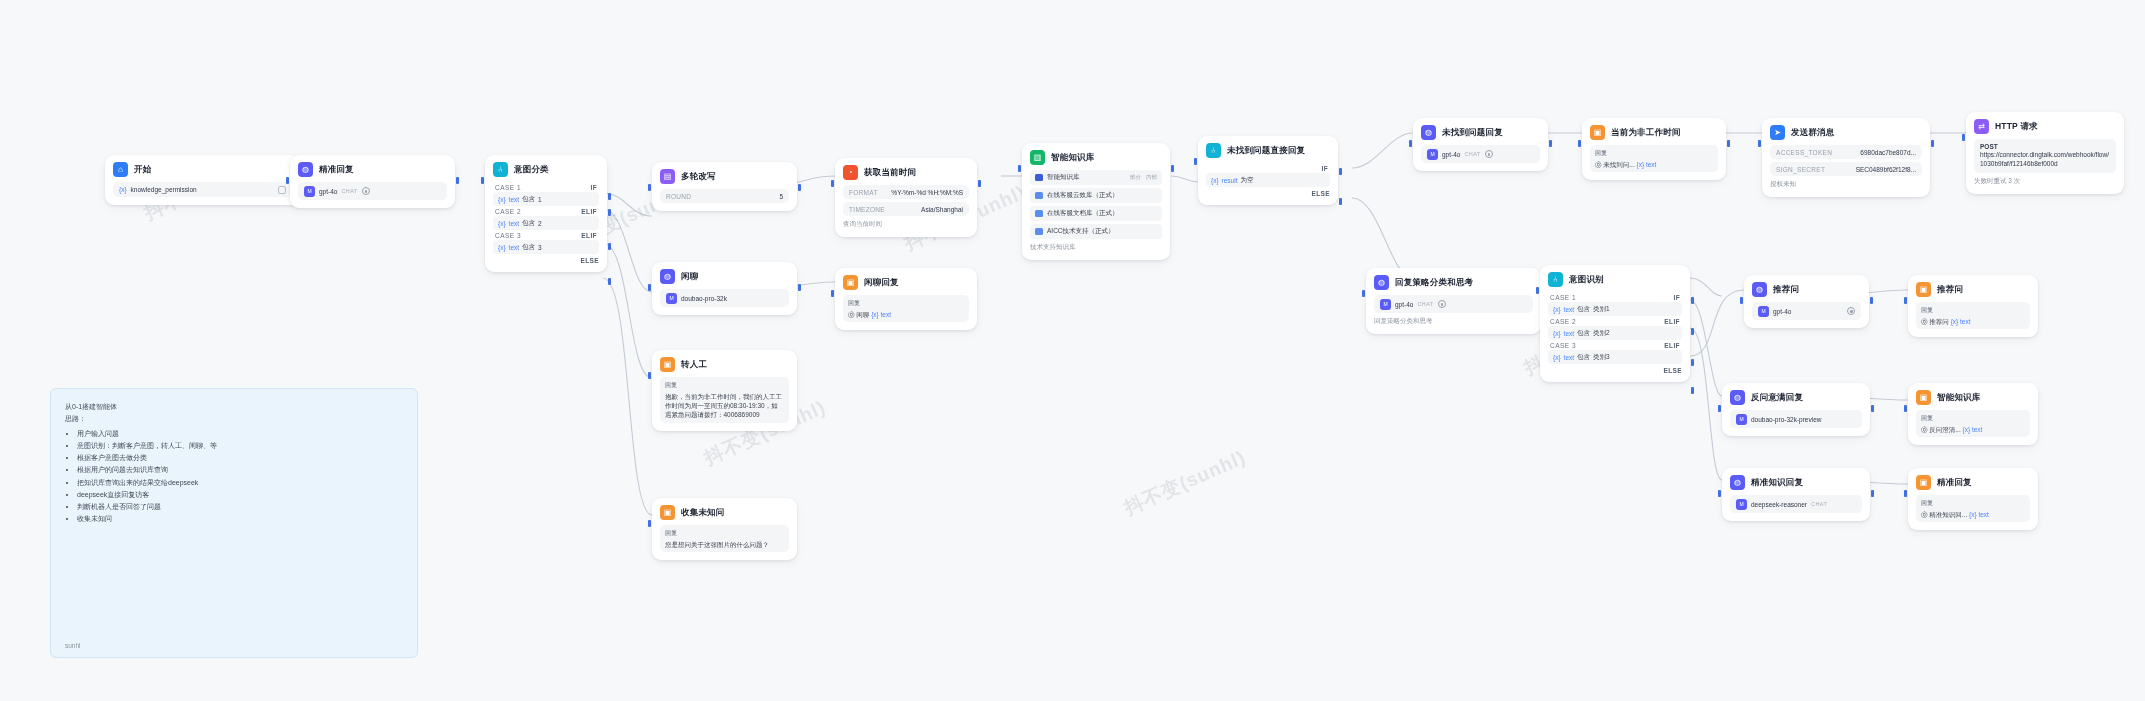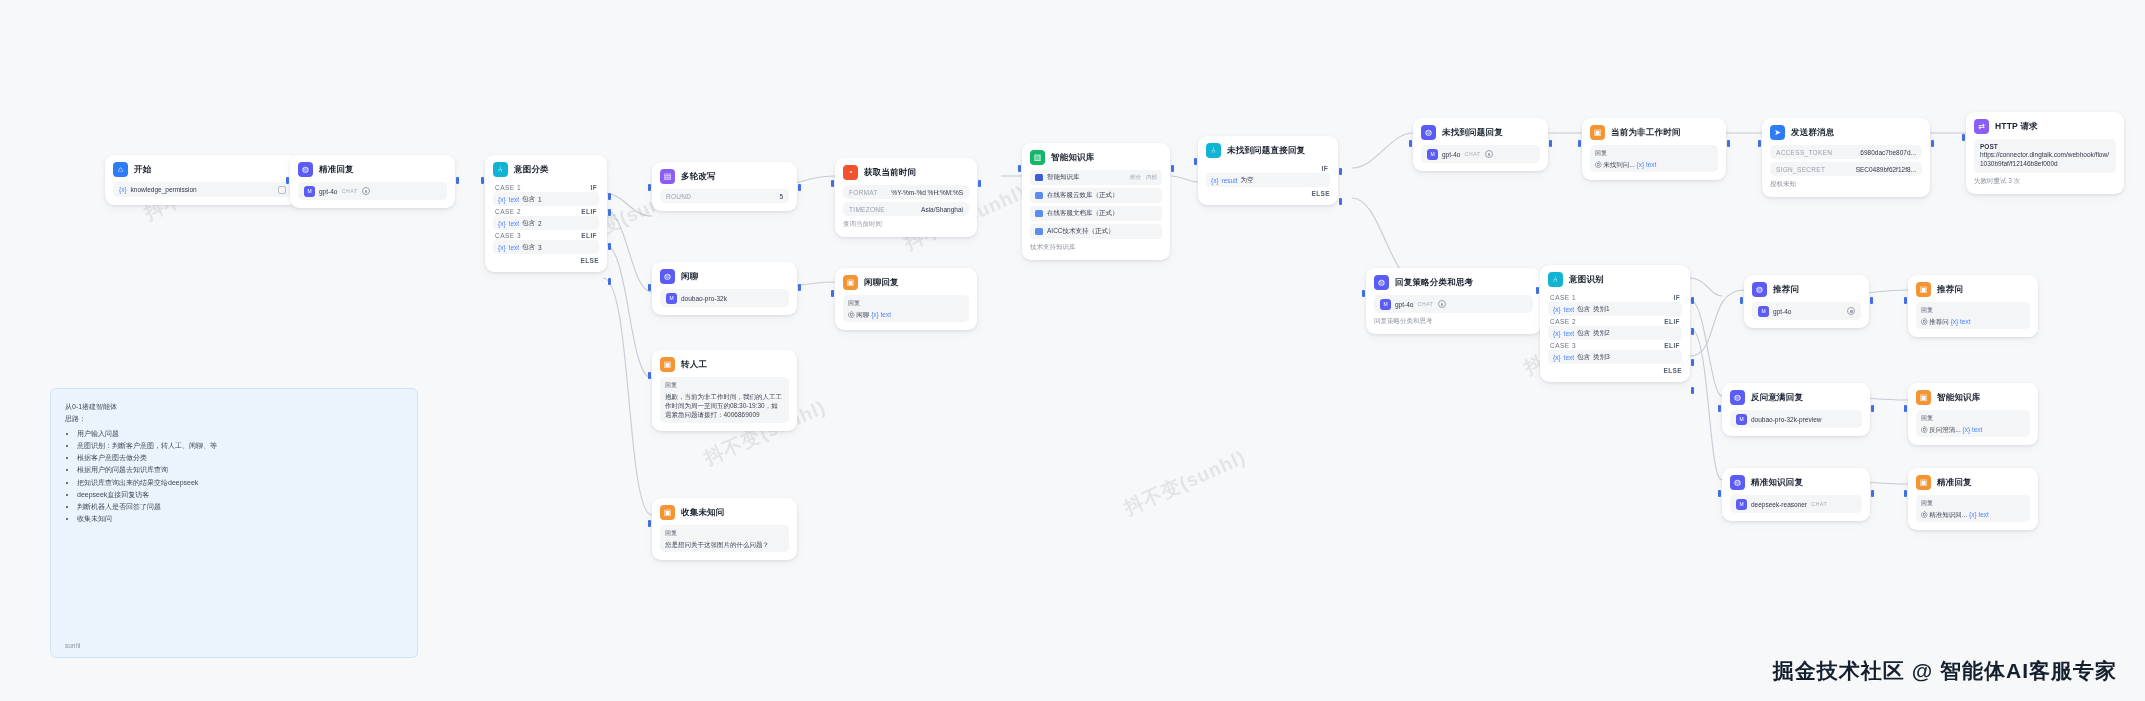--- a/index.html
+++ b/index.html
@@ -584,14 +584,13 @@
       <li>根据客户意图去做分类</li>
       <li>根据用户的问题去知识库查询</li>
       <li>把知识库查询出来的结果交给deepseek</li>
       <li>deepseek直接回复访客</li>
       <li>判断机器人是否回答了问题</li>
       <li>收集未知问</li>
     </ul>
     <div id="noteAuthor">sunhl</div>
   </div>
 
-  <div id="brand">掘金技术社区 @ 智能体AI客服专家</div>
 </div>
 
 </body></html>

